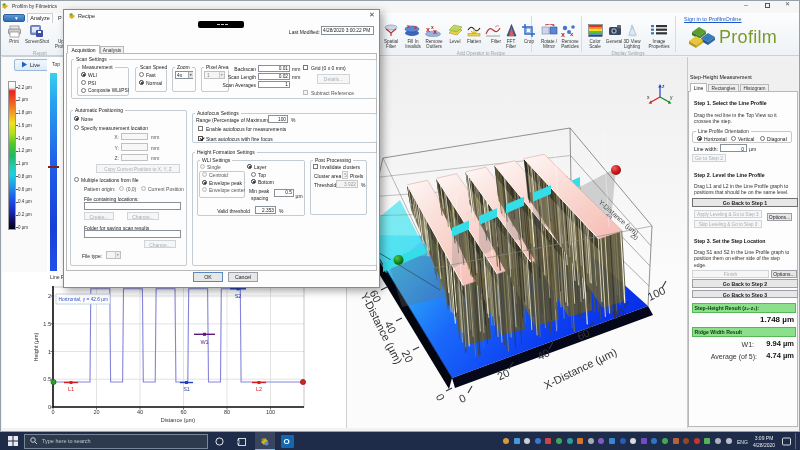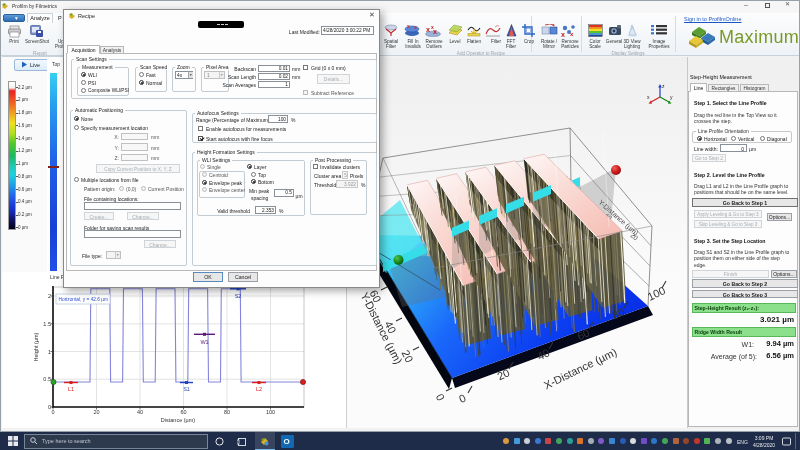--- a/index.html
+++ b/index.html
@@ -169,21 +169,21 @@
 <path d="M4 7 L11 2 L18 6 L11 11 Z" fill="#5a9e32"></path>
       <path d="M4 7 L11 11 L11 14 L4 10 Z" fill="#3a7a1e"></path>
       <path d="M11 11 L18 6 L18 9 L11 14 Z" fill="#4a8a28"></path>
 <path d="M13 13 L20 8 L27 12 L20 17 Z" fill="#3a7ab8"></path>
       <path d="M13 13 L20 17 L20 20 L13 16 Z" fill="#1e5a94"></path>
       <path d="M20 17 L27 12 L27 15 L20 20 Z" fill="#2a6aa8"></path>
 <path d="M1 16 L8 11 L15 15 L8 20 Z" fill="#e8c83a"></path>
       <path d="M1 16 L8 20 L8 23 L1 19 Z" fill="#b89a20"></path>
       <path d="M8 20 L15 15 L15 18 L8 23 Z" fill="#cab02a"></path>
 </svg>
-<div class="t" style="left:719px;top:28px;font-size:18px;line-height:19px;color:#7a9a28;font-weight:normal;letter-spacing:0.3px;">Maximum</div>
+<div class="t" style="left:719px;top:28px;font-size:18px;line-height:19px;color:#7a9a28;font-weight:normal;letter-spacing:0.3px;">Profilm</div>
 <div class="ab" style="left:2px;top:56px;width:45px;height:216px;background:#fafafa;"></div>
 <div class="ab" style="left:2px;top:56px;width:344px;height:1px;background:#c9d1d9;"></div>
 <div class="ab" style="left:14px;top:58.5px;width:40px;height:12px;background:linear-gradient(#f2f8fe,#dcebfa);border:1px solid #9ab8d8;border-radius:2px;"></div>
 <svg class="ab" style="left:21px;top:61px" width="7" height="7">
       <path d="M1 0.5 L6 3.5 L1 6.5 Z" fill="#2060c0"></path>
     </svg>
 <div class="t" style="left:30px;top:62px;font-size:5.5px;line-height:6.5px;color:#222;font-weight:normal;letter-spacing:0px;">Live</div>
 <div class="ab" style="left:8px;top:81px;width:8px;height:149px;border:1px solid #999;background:linear-gradient(#ffffff 0%,#f4f2f0 4%,#e62222 6%,#f06020 14%,#f0a020 21%,#f0e020 28%,#b0e020 35%,#50c828 42%,#20b860 50%,#20c8b0 57%,#20d0e0 63%,#2098e8 71%,#2058e8 79%,#1830c8 87%,#101060 94%,#000018 100%);"></div>
 <div class="t" style="left:18px;top:84.5px;font-size:4.5px;line-height:5.5px;color:#333;font-weight:normal;letter-spacing:0px;">2.2 µm</div>
 <div class="ab" style="left:16px;top:87.0px;width:2px;height:1px;background:#555;"></div>
@@ -732,27 +732,27 @@
 <div class="t" style="left:694px;top:238px;font-size:5.2px;line-height:6.2px;color:#111;font-weight:bold;letter-spacing:0px;">Step 3. Set the Step Location</div>
 <div class="t" style="left:694px;top:248.5px;font-size:5px;line-height:6px;color:#333;font-weight:normal;letter-spacing:0px;">Drag S1 and S2 in the Line Profile graph to</div>
 <div class="t" style="left:694px;top:255px;font-size:5px;line-height:6px;color:#333;font-weight:normal;letter-spacing:0px;">position them on either side of the step</div>
 <div class="t" style="left:694px;top:261.5px;font-size:5px;line-height:6px;color:#333;font-weight:normal;letter-spacing:0px;">edge.</div>
 <div class="btnd" style="left:692px;top:270px;width:77px;height:8px;font-size:5px;line-height:7.5px;">Finish</div>
 <div class="btn" style="left:771px;top:270px;width:26px;height:8px;font-size:5px;line-height:7.5px;">Options...</div>
 <div class="btn" style="left:692px;top:279px;width:106px;height:8.5px;font-size:5.2px;line-height:8px;font-weight:bold;">Go Back to Step 2</div>
 <div class="btn" style="left:692px;top:289.5px;width:106px;height:8.5px;font-size:5.2px;line-height:8px;font-weight:bold;">Go Back to Step 3</div>
 <div class="ab" style="left:691.5px;top:303px;width:104px;height:9.5px;background:#8ce08c;border:1px solid #58b858;"></div>
 <div class="t" style="left:694.5px;top:305px;font-size:5.2px;line-height:6.2px;color:#0a3a0a;font-weight:bold;letter-spacing:0px;">Step-Height Result (z₂-z₁):</div>
-<div class="t" style="right:6px;top:314.5px;font-size:8px;line-height:9px;color:#111;font-weight:bold;letter-spacing:0px;">3.021 µm</div>
+<div class="t" style="right:6px;top:314.5px;font-size:8px;line-height:9px;color:#111;font-weight:bold;letter-spacing:0px;">1.748 µm</div>
 <div class="ab" style="left:691.5px;top:327px;width:104px;height:9.5px;background:#8ce08c;border:1px solid #58b858;"></div>
 <div class="t" style="left:694.5px;top:329px;font-size:5.2px;line-height:6.2px;color:#0a3a0a;font-weight:bold;letter-spacing:0px;">Ridge Width Result</div>
 <div class="t" style="right:46px;top:340.5px;font-size:7px;line-height:8px;color:#333;font-weight:normal;letter-spacing:0px;">W1:</div>
 <div class="t" style="right:6px;top:340px;font-size:7.5px;line-height:8.5px;color:#111;font-weight:bold;letter-spacing:0px;">9.94 µm</div>
 <div class="t" style="right:43px;top:352.5px;font-size:7px;line-height:8px;color:#333;font-weight:normal;letter-spacing:0px;">Average (of 5):</div>
-<div class="t" style="right:6px;top:352px;font-size:7.5px;line-height:8.5px;color:#111;font-weight:bold;letter-spacing:0px;">6.56 µm</div>
+<div class="t" style="right:6px;top:352px;font-size:7.5px;line-height:8.5px;color:#111;font-weight:bold;letter-spacing:0px;">4.74 µm</div>
 <div class="ab" style="left:63px;top:9px;width:317px;height:279px;background:#fdfdfd;border:1px solid #888;box-shadow:3px 3px 8px rgba(0,0,0,0.35);"></div>
 <svg class="ab" style="left:68px;top:12px" width="8" height="8">
       <path d="M1 5 L4 2 L7 4 L4 7 Z" fill="#d8b020"></path>
       <path d="M1 3 L3 1 L5 2 L3 4 Z" fill="#7aa020"></path>
     </svg>
 <div class="t" style="left:78px;top:13px;font-size:5.5px;line-height:6.5px;color:#222;font-weight:normal;letter-spacing:0px;">Recipe</div>
 <div class="t" style="left:369px;top:11px;font-size:7px;line-height:8px;color:#444;font-weight:normal;letter-spacing:0px;">✕</div>
 <div class="ab" style="left:198px;top:21px;width:46px;height:7px;background:#000;border-radius:2px;"></div>
 <div class="ab" style="left:217px;top:24px;width:2.5px;height:1px;background:#ccc;"></div>
 <div class="ab" style="left:221px;top:24px;width:2.5px;height:1px;background:#ccc;"></div>

